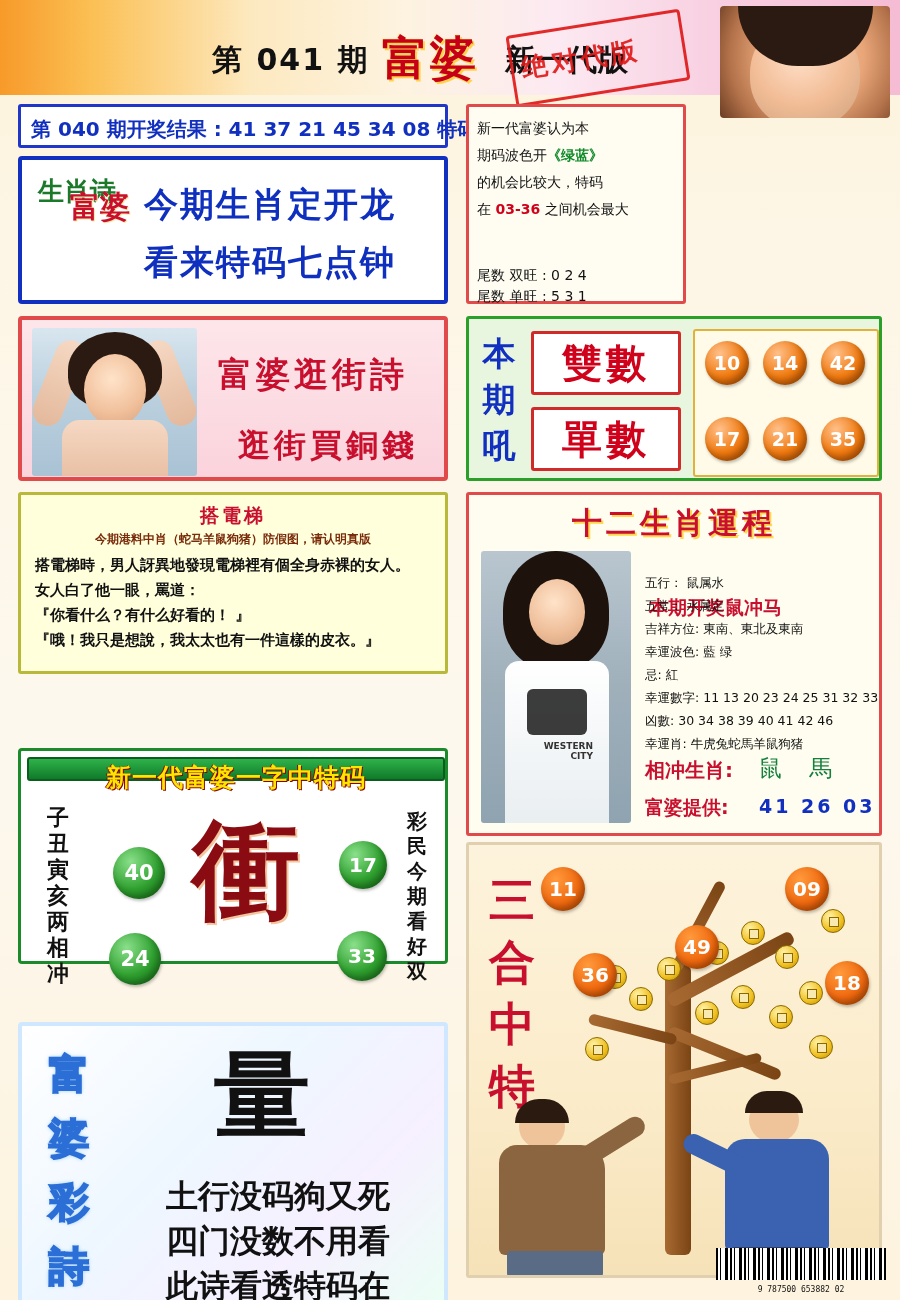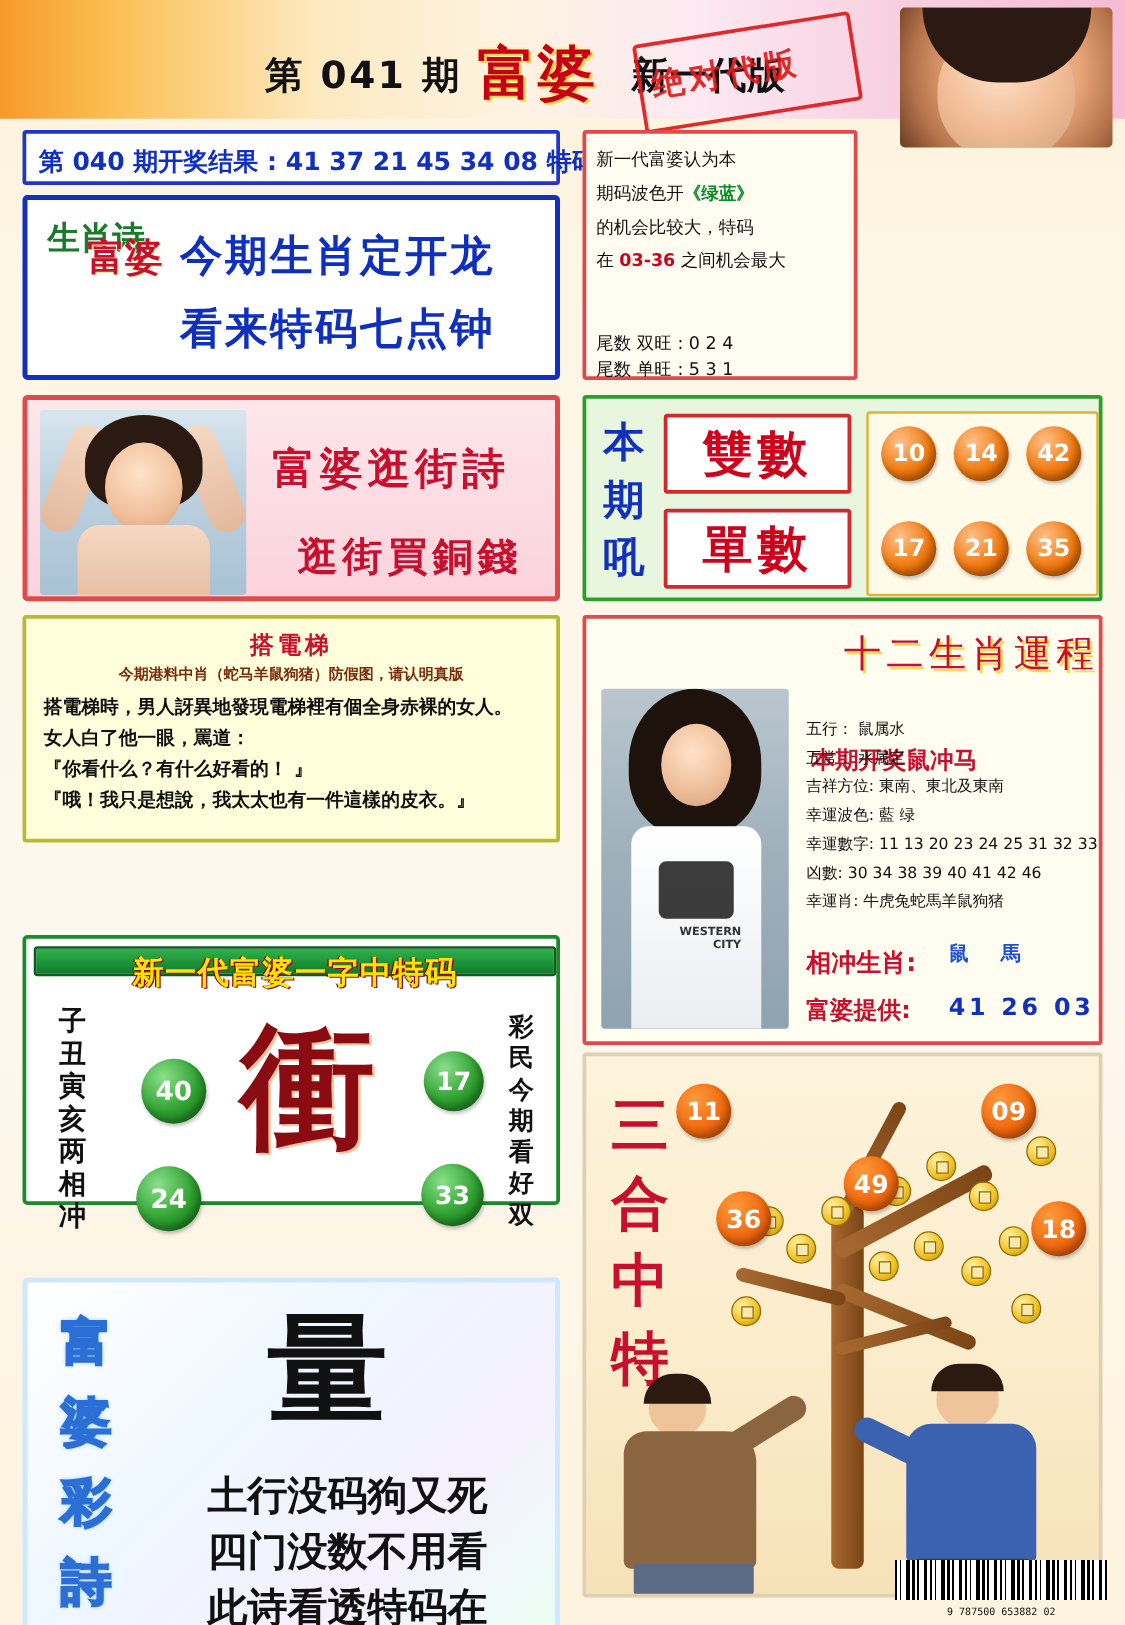--- a/index.html
+++ b/index.html
@@ -111,35 +111,35 @@
   .twoodd .side{position:absolute;left:8px;top:12px;width:44px;text-align:center;font-size:33px;font-weight:bold;color:#1230c0;line-height:46px;}
   .twoodd .cell{position:absolute;left:62px;width:150px;height:64px;background:#fff;border:3px solid #d02a2a;border-radius:3px;
     box-sizing:border-box;display:flex;align-items:center;justify-content:center;}
   .twoodd .cell span{font-size:40px;font-weight:bold;color:#d0021b;letter-spacing:4px;
     font-family:"DejaVu Serif","Liberation Serif",serif;}
   .twoodd .r1{top:12px;} .twoodd .r2{top:88px;}
   .twoodd .numsbox{position:absolute;left:224px;top:10px;width:182px;height:144px;background:#fffbe8;border:2px solid #e0b23a;border-radius:3px;}
 
   
   .fortune{left:466px;top:492px;width:416px;height:344px;background:#fffdf0;border:3px solid #e04a4a;border-radius:3px;}
-  .fortune .ttl{position:absolute;left:0;top:8px;width:100%;text-align:right;font-size:30px;font-weight:normal;color:#c8102e;
+  .fortune .ttl{position:absolute;left:0;top:8px;width:100%;text-align:center;font-size:30px;font-weight:bold;color:#c8102e;
     letter-spacing:4px;text-shadow:2px 2px 0 #ffd84d;font-family:"DejaVu Serif","Liberation Serif",serif;}
   .fortune .sub{position:absolute;left:180px;top:52px;font-size:19px;font-weight:bold;color:#c8102e;margin-top:48px;}
   .fortune .ph{position:absolute;left:12px;top:56px;width:150px;height:272px;border-radius:3px;overflow:hidden;
     background:linear-gradient(180deg,#b9c6cf 0%,#9fb0bb 50%,#8fa3b0 100%);}
   .fortune .ph .hair{position:absolute;left:22px;top:0;width:106px;height:118px;border-radius:50% 50% 42% 42%;background:#1d120c;}
   .fortune .ph .fc{position:absolute;left:48px;top:28px;width:56px;height:66px;border-radius:50%;
     background:radial-gradient(circle at 45% 35%,#ffe3c9 0%,#eebd98 60%,#cf9f7c 100%);}
   .fortune .ph .sh{position:absolute;left:24px;top:110px;width:104px;height:162px;border-radius:14px 14px 0 0;
     background:linear-gradient(180deg,#ffffff,#e9eef1);}
   .fortune .ph .logo{position:absolute;left:46px;top:138px;width:60px;height:46px;border-radius:6px;background:#1a1a1a;opacity:.85;}
   .fortune .ph .tx{position:absolute;left:40px;top:190px;width:72px;text-align:right;font-size:9px;font-weight:bold;color:#333;}
   .fortune .rows{position:absolute;left:176px;top:76px;width:236px;font-size:12.5px;line-height:23px;color:#111;}
   .fortune .clash{position:absolute;left:176px;top:262px;font-size:20px;font-weight:bold;color:#c8102e;}
-  .fortune .clashv{position:absolute;left:290px;top:258px;font-size:16px;font-weight:bold;color:#1d4ed8;letter-spacing:10px;}
+  .fortune .clashv{position:absolute;left:290px;top:258px;font-size:23px;font-weight:normal;color:#15803d;letter-spacing:10px;}
   .fortune .give{position:absolute;left:176px;top:300px;font-size:19px;font-weight:bold;color:#c8102e;}
   .fortune .givev{position:absolute;left:290px;top:300px;font-size:19px;font-weight:bold;color:#1230c0;letter-spacing:3px;}
 
   
   .tree{left:466px;top:842px;width:416px;height:436px;border:3px solid #e0d0b0;border-radius:3px;overflow:hidden;
     background:linear-gradient(180deg,#fdf3dc 0%,#fbeccb 55%,#f6e2b8 100%);}
   .tree .vt{position:absolute;left:12px;top:24px;width:62px;text-align:center;font-size:46px;font-weight:bold;color:#c8102e;
     line-height:62px;font-family:"DejaVu Serif","Liberation Serif",serif;}
   .trunk{position:absolute;left:196px;top:120px;width:26px;height:290px;background:linear-gradient(90deg,#a86a32,#7a4414);border-radius:6px;}
   .br{position:absolute;background:linear-gradient(90deg,#a86a32,#7a4414);border-radius:6px;transform-origin:left center;}
@@ -277,20 +277,21 @@
         <div class="fc"></div>
         <div class="sh"></div>
       <div class="logo"></div>
         <div class="tx">WESTERN CITY</div>
     </div>
     <div class="rows">
       <div>五行：   鼠属水</div>
       <div>五常：   水属定</div>
       <div>吉祥方位:  東南、東北及東南</div>
       <div>幸運波色:  藍  绿</div>
+      <div>忌:    紅</div>
       <div>幸運數字:   11  13  20  23  24  25  31  32  33</div>
       <div>凶數:  30  34  38  39  40  41  42  46</div>
       <div>幸運肖:   牛虎兔蛇馬羊鼠狗猪</div>
     </div>
     <div class="clash">相冲生肖:</div>
     <div class="clashv">鼠 馬</div>
     <div class="give">富婆提供:</div>
     <div class="givev">41  26  03</div>
   </div>
 

